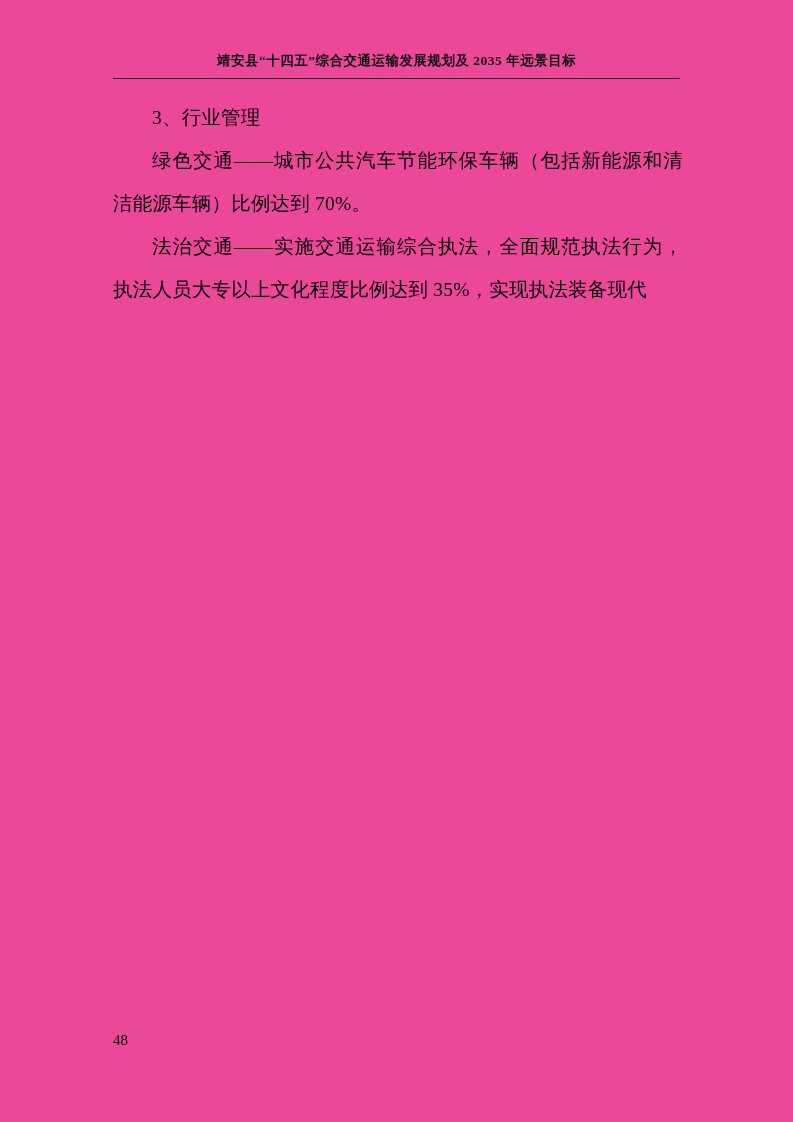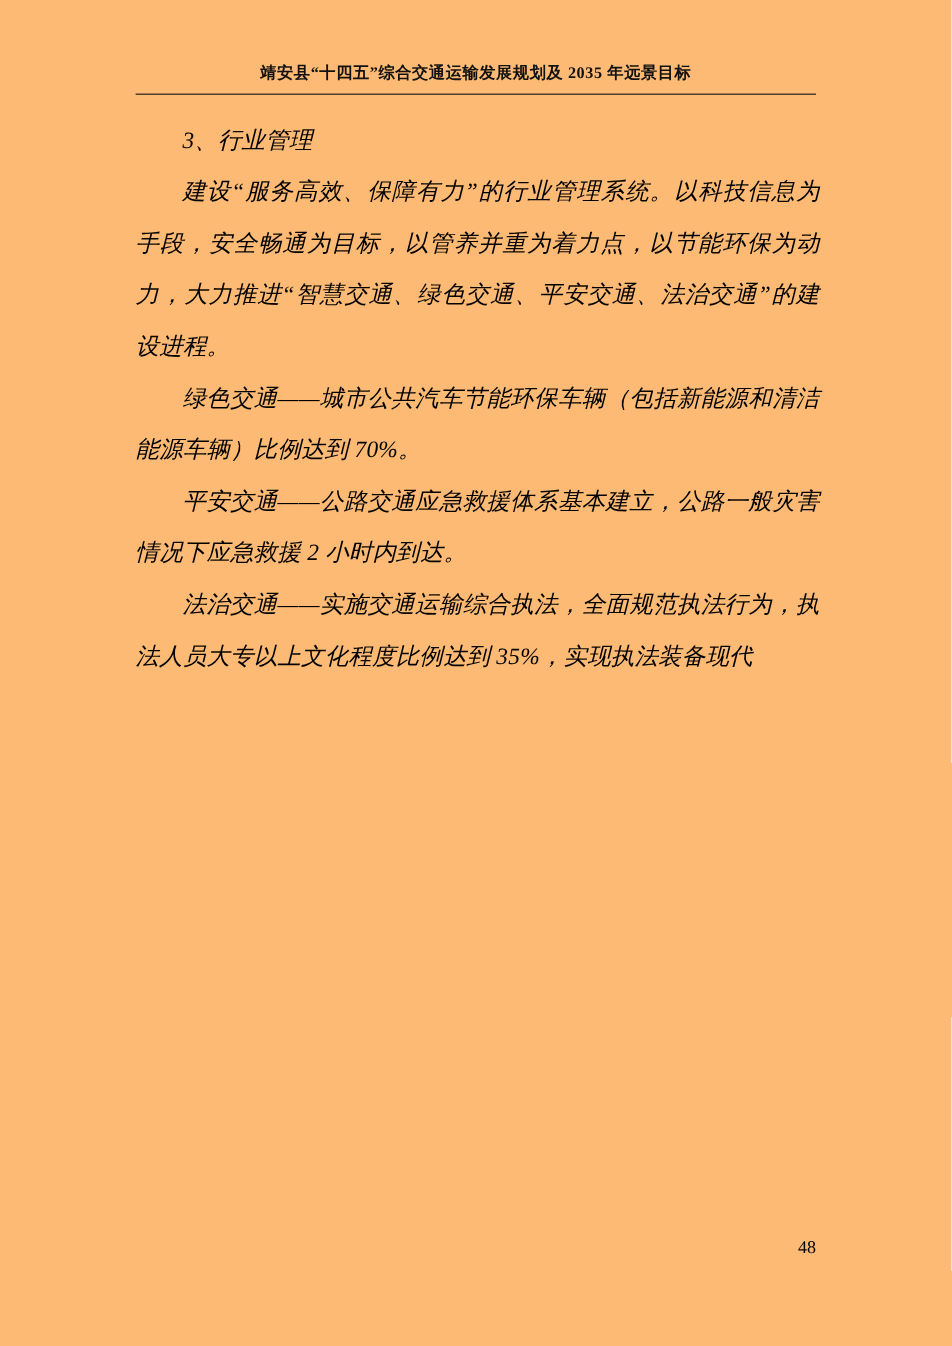--- a/index.html
+++ b/index.html
@@ -12,21 +12,21 @@
     height: 1122px;
     font-family: "Liberation Serif", "DejaVu Serif", serif;
     color: #000000;
   }
   .page {
     position: relative;
     width: 793px;
     height: 1122px;
     box-sizing: border-box;
     padding: 4px;
-    background: #fdba74;
+    background: #ec4899;
     overflow: hidden;
   }
   .header {
     position: absolute;
     top: 52px;
     left: 113px;
     width: 567px;
     text-align: center;
     font-size: 13.5px;
     letter-spacing: 0.5px;
@@ -53,43 +53,40 @@
     margin: 0;
     font-size: 19.5px;
     line-height: 43px;
     text-align: justify;
     text-justify: inter-ideograph;
     letter-spacing: 0.2px;
     color: #000000;
   }
   p.indent {
     text-indent: 39px;
-    font-style: italic;
   }
   .footer {
     position: absolute;
     top: 1032px;
     left: 113px;
     width: 567px;
-    text-align: right;
+    text-align: left;
     font-size: 15px;
     color: #000000;
   }
 </style>
 </head>
 <body>
 
 <div class="page">
 
   <div class="header">靖安县“十四五”综合交通运输发展规划及 2035 年远景目标</div>
   <div class="header-rule"></div>
 
   <div class="content">
     <p class="indent">3、行业管理</p>
-    <p class="indent">建设“服务高效、保障有力”的行业管理系统。以科技信息为手段，安全畅通为目标，以管养并重为着力点，以节能环保为动力，大力推进“智慧交通、绿色交通、平安交通、法治交通”的建设进程。</p>
     <p class="indent">绿色交通——城市公共汽车节能环保车辆（包括新能源和清洁能源车辆）比例达到 70%。</p>
-    <p class="indent">平安交通——公路交通应急救援体系基本建立，公路一般灾害情况下应急救援 2 小时内到达。</p>
     <p class="indent">法治交通——实施交通运输综合执法，全面规范执法行为，执法人员大专以上文化程度比例达到 35%，实现执法装备现代</p>
   </div>
 
   <div class="footer">48</div>
 
 </div>
 
 </body></html>

